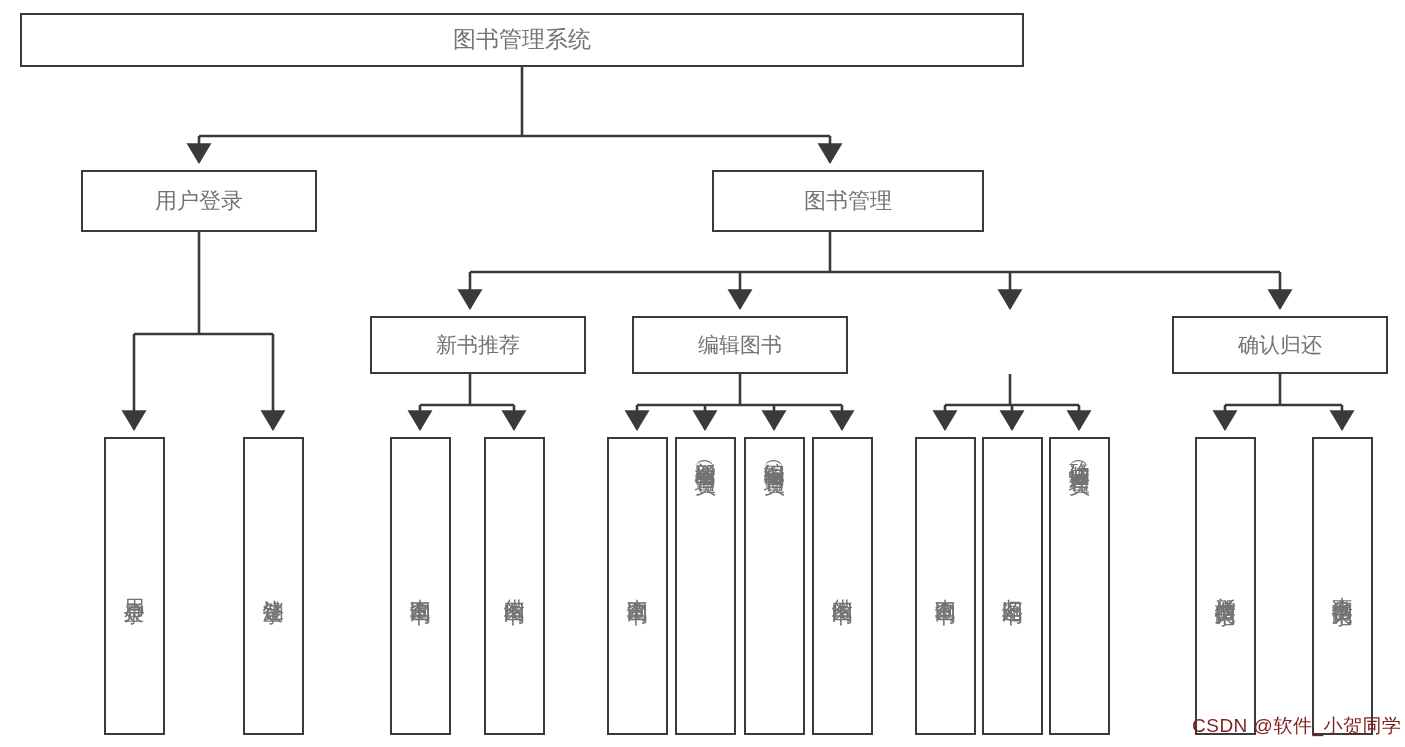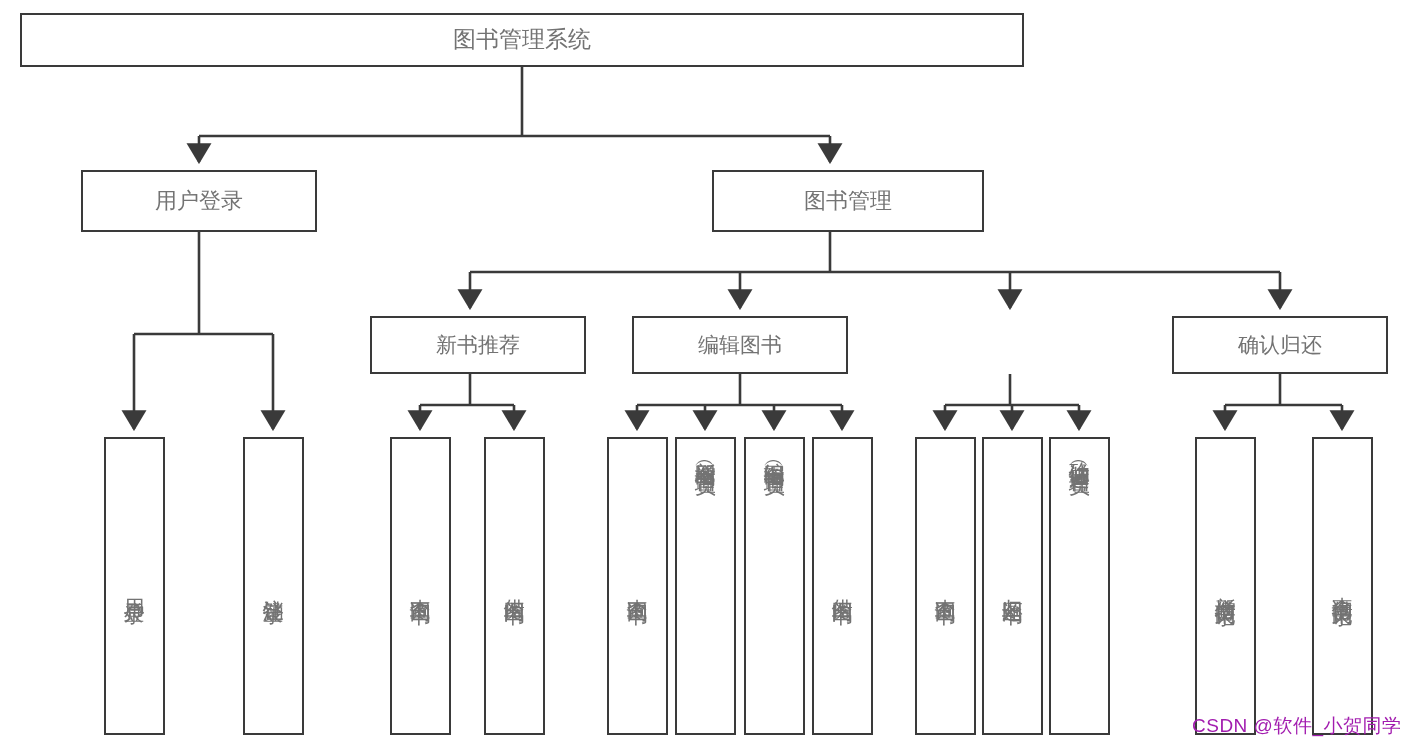--- a/index.html
+++ b/index.html
@@ -51,21 +51,21 @@
     max-height: 100%;
   }
   .leaf-box {
     align-items: flex-start;
     justify-content: center;
     padding-top: 6px;
   }
   .leaf-box.center-text { align-items: center; padding-top: 0; }
   .watermark {
     position: absolute;
-    color: #a21caf;
+    color: #7f1d1d;
     font-size: 19px;
     white-space: nowrap;
     letter-spacing: 0.5px;
   }
 </style>
 </head>
 <body>
 
 <div id="canvas">
 

